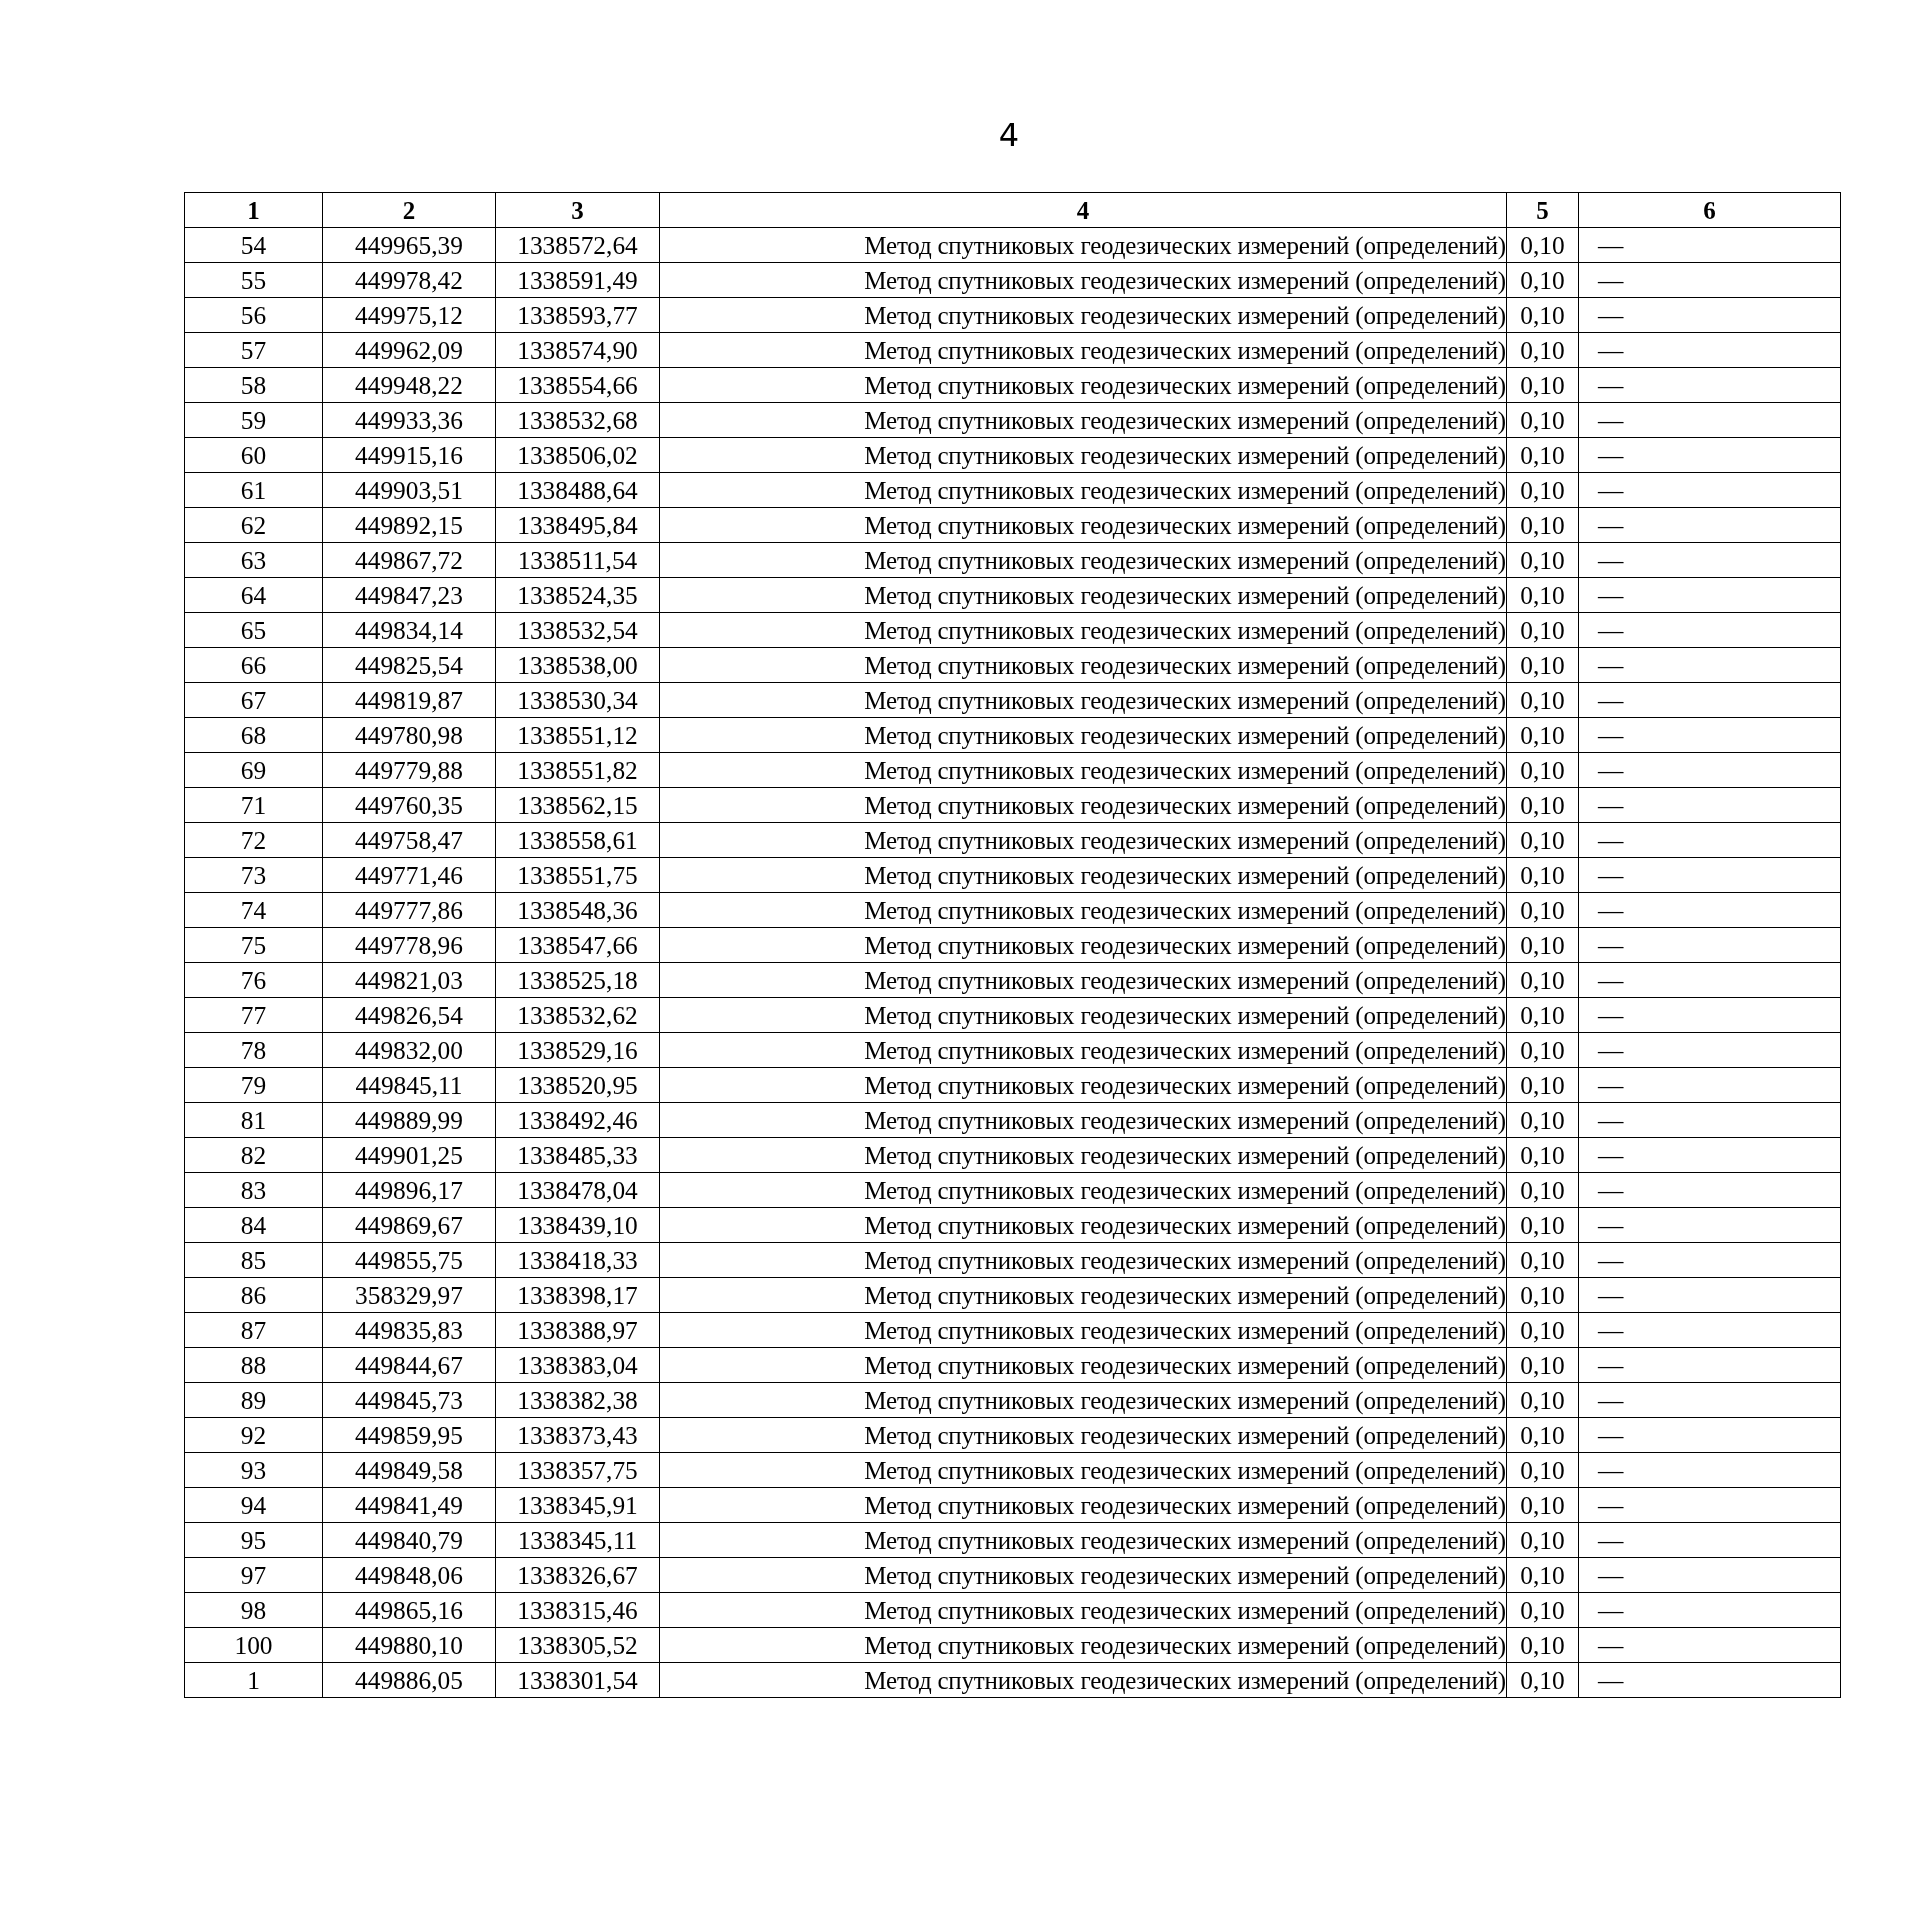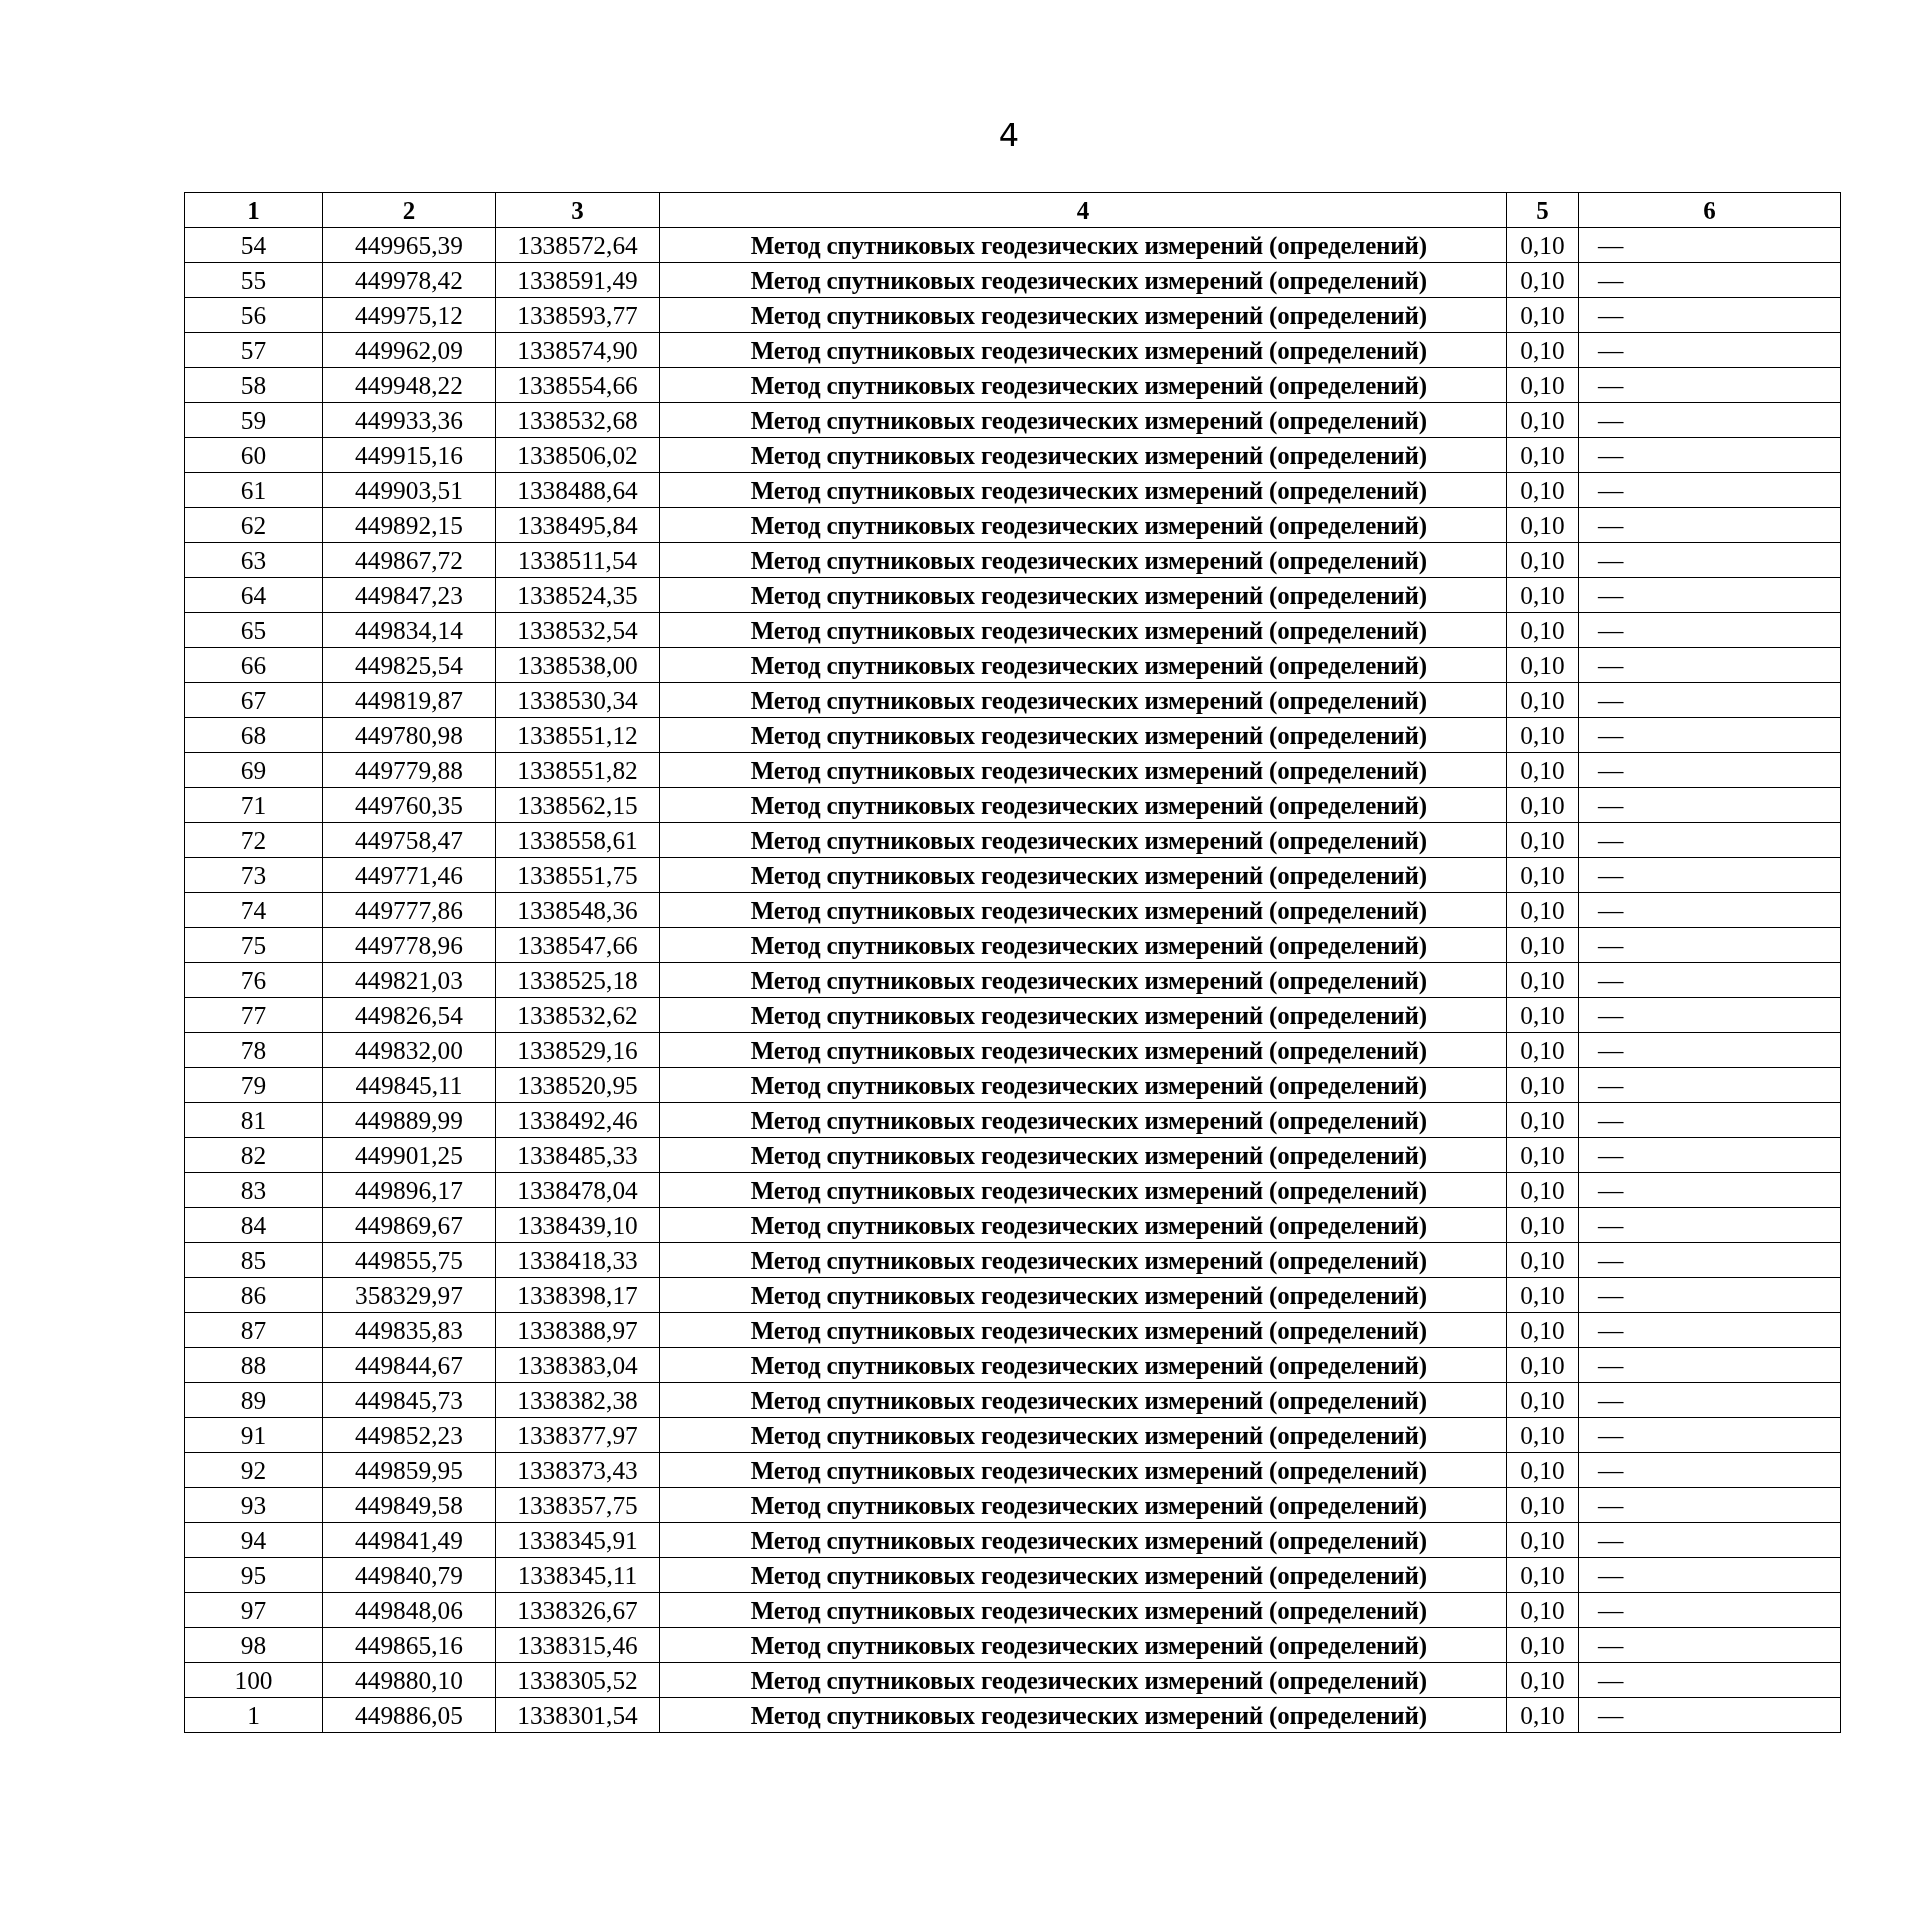--- a/index.html
+++ b/index.html
@@ -6,21 +6,21 @@
   body { width: 1909px; height: 2713px; position: relative; overflow: hidden;
          font-family: "Liberation Serif", "DejaVu Serif", serif; color: #000; }
   .page-num { position: absolute; left: 986px; top: 116px; width: 46px; text-align: center;
               font-family: "DejaVu Sans", sans-serif; font-size: 32px; line-height: 39px; }
   table { border-collapse: collapse; table-layout: fixed; position: absolute; }
   td, th { border: 1.9px solid #000; padding: 0; text-align: center; vertical-align: middle; }
   #points { left: 184px; top: 192px; width: 1655px; }
   #points tr { height: 35px; }
   #points td, #points th { font-size: 25.4px; line-height: 31px; white-space: nowrap; overflow: hidden; }
   #points th { font-weight: bold; font-size: 25px; }
-  #points td.method { text-align: center; padding-left: 11.6px; font-size: 25px; letter-spacing: -0.2px; font-weight: bold; }
+  #points td.method { text-align: right; padding-left: 11.6px; font-size: 25px; letter-spacing: -0.2px; }
   #points td.dash { text-align: left; padding-left: 19px; }
 </style>
 </head>
 <body>
 
 <div class="page-num">4</div>
 
 <table id="points">
   <colgroup>
     <col style="width:138px">
@@ -307,28 +307,20 @@
       </tr>
       <tr>
         <td>89</td>
         <td>449845,73</td>
         <td>1338382,38</td>
         <td class="method">Метод спутниковых геодезических измерений (определений)</td>
         <td>0,10</td>
         <td class="dash">—</td>
       </tr>
       <tr>
-        <td>91</td>
-        <td>449852,23</td>
-        <td>1338377,97</td>
-        <td class="method">Метод спутниковых геодезических измерений (определений)</td>
-        <td>0,10</td>
-        <td class="dash">—</td>
-      </tr>
-      <tr>
         <td>92</td>
         <td>449859,95</td>
         <td>1338373,43</td>
         <td class="method">Метод спутниковых геодезических измерений (определений)</td>
         <td>0,10</td>
         <td class="dash">—</td>
       </tr>
       <tr>
         <td>93</td>
         <td>449849,58</td>

